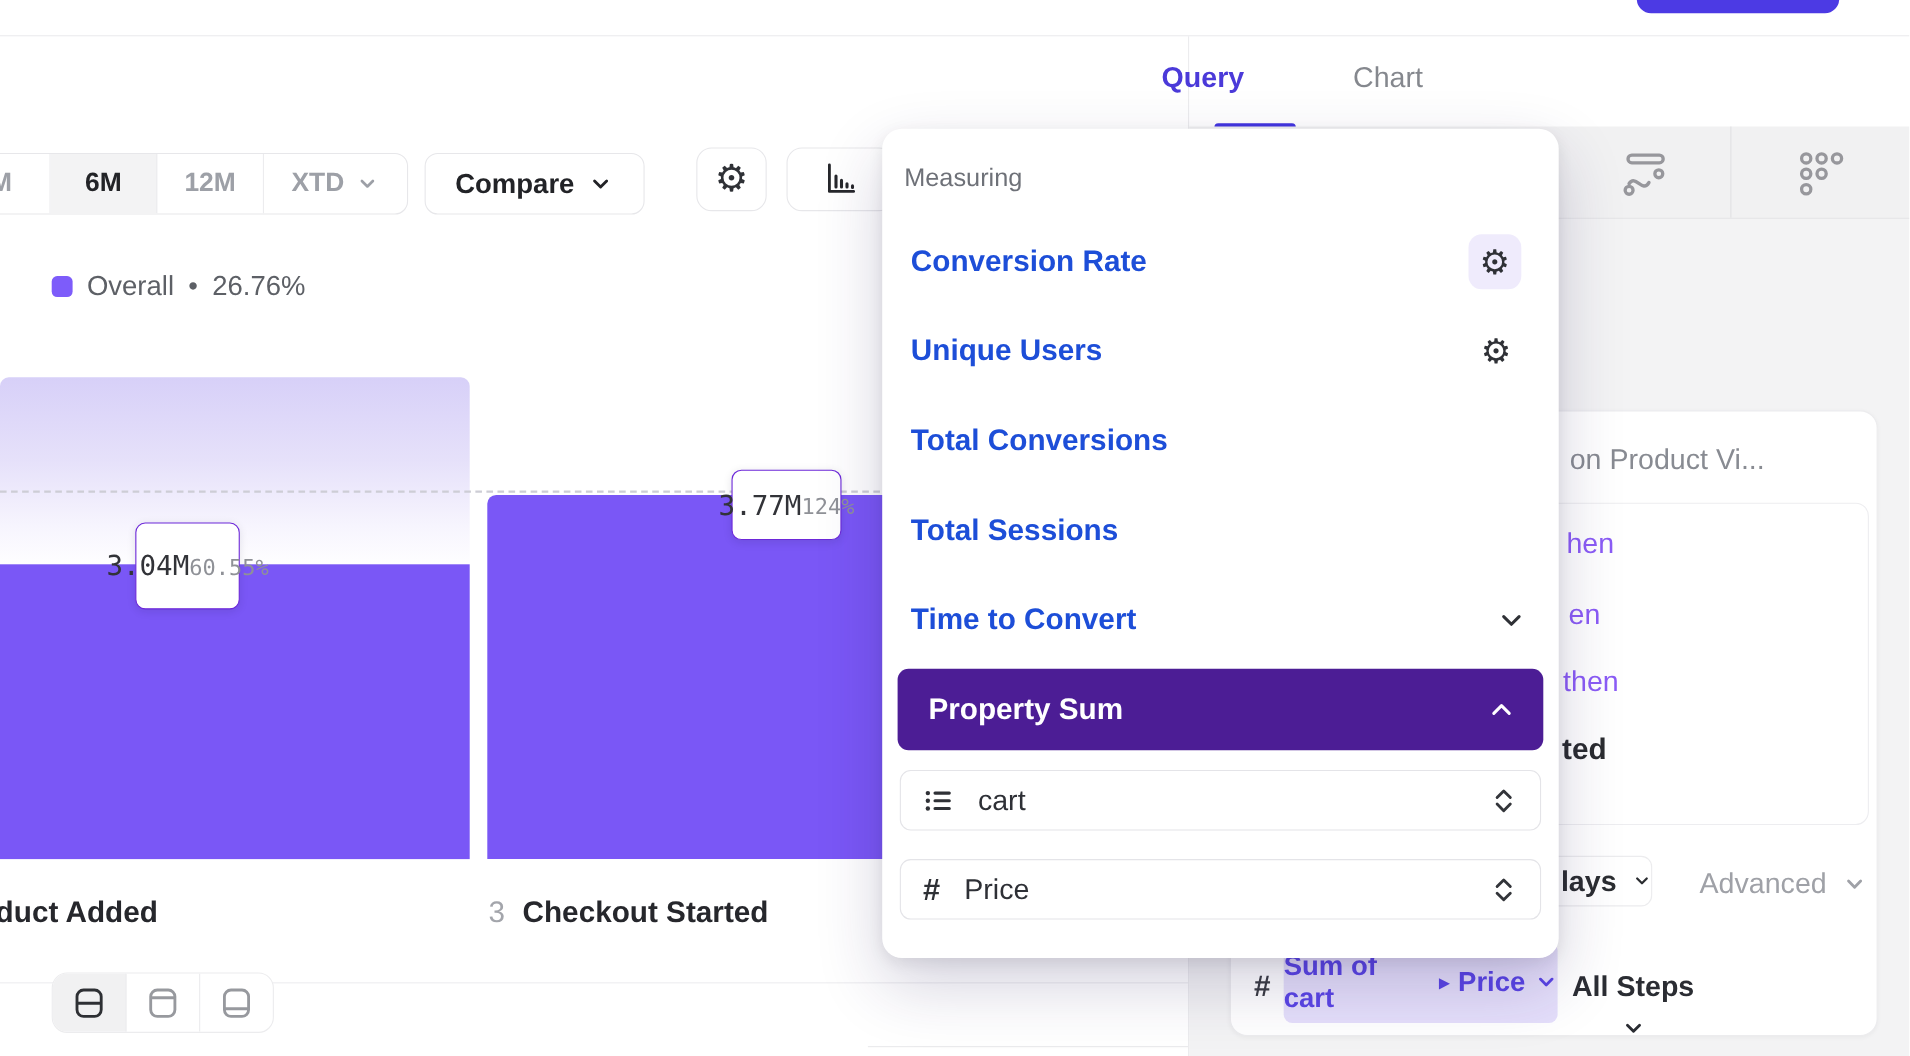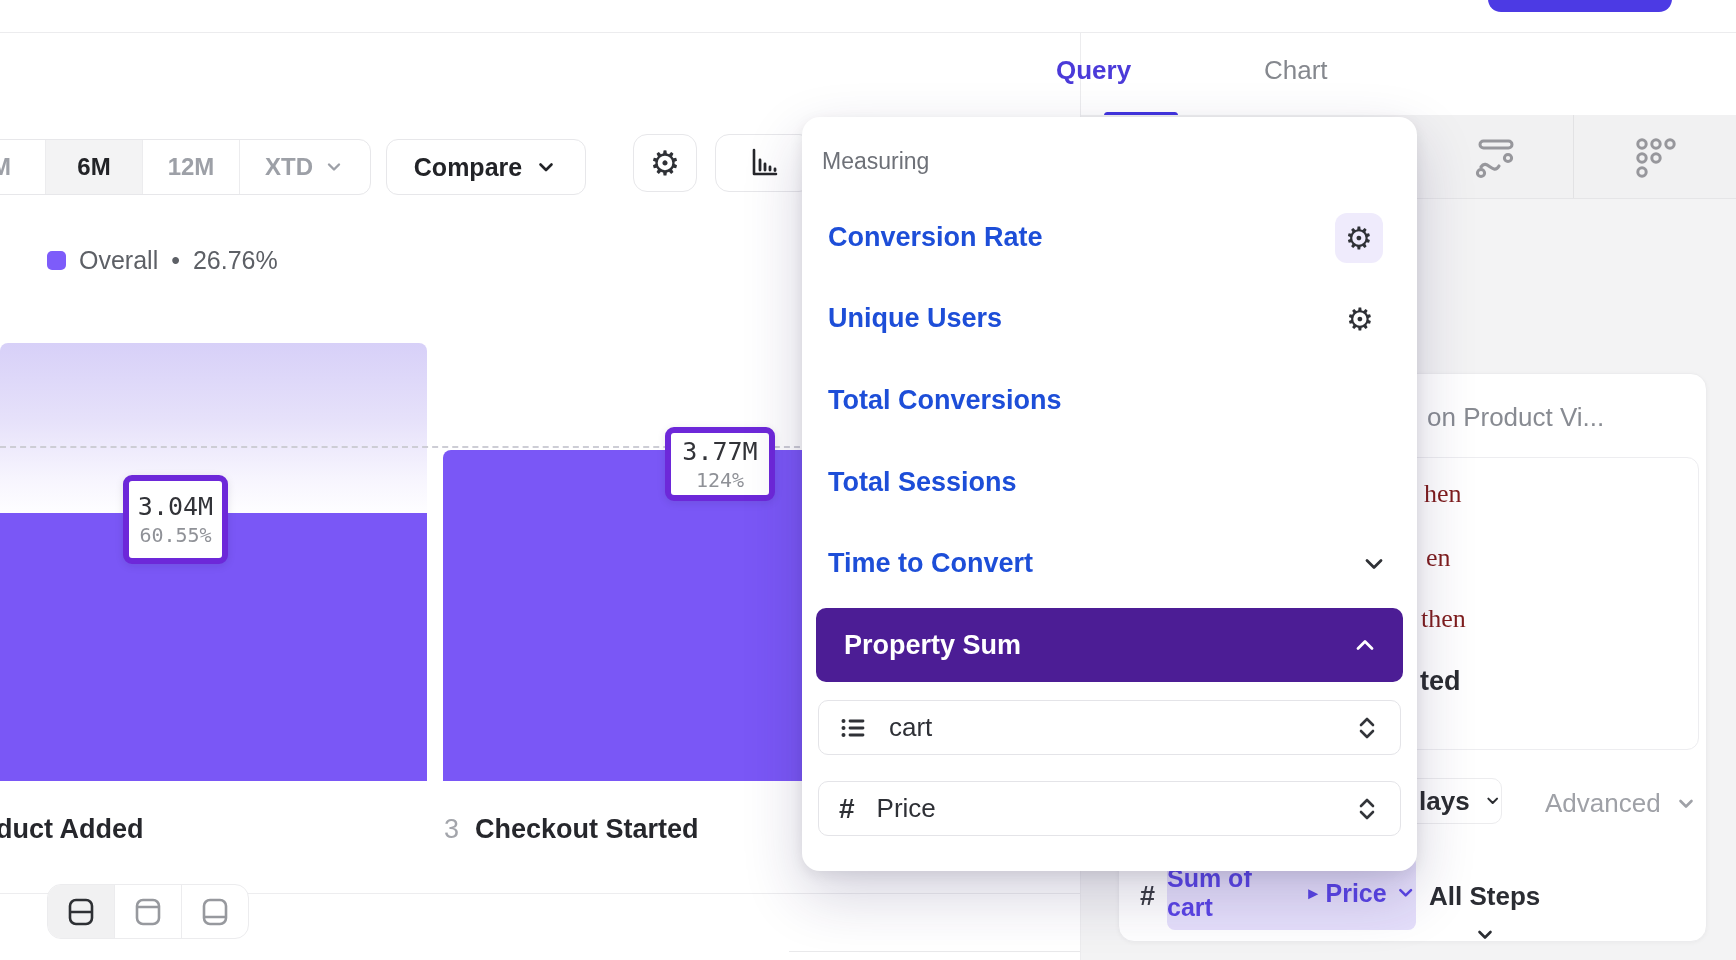--- a/index.html
+++ b/index.html
@@ -29,54 +29,54 @@
   
   .legend{left:47px;top:246px;display:flex;align-items:center;gap:13px;font-size:25px;color:#5d6066;text-align:right;}
   .swatch{width:19px;height:19px;border-radius:5px;background:#7D5CFA;}
 
   
   .bar1-grad{left:0;top:343px;width:427px;height:170px;border-radius:8px 8px 0 0;
              background:linear-gradient(180deg,#d7d0f8 0%,#e6e1fa 45%,#f7f5fe 80%,#fefeff 100%);}
   .bar1-solid{left:0;top:513px;width:427px;height:268px;background:#7A57F6;}
   .bar2{left:443px;top:450px;width:367px;height:331px;border-radius:8px 8px 0 0;background:#7A57F6;}
   .dashed-line{left:0;top:446px;width:810px;height:0;border-top:2px dashed #cdcdd5;}
-  .val-chip{background:#fff;border:6px solid #6d28d9;border-radius:9px;z-index:2;
-            box-shadow:0 2px 8px rgba(20,20,40,.10);display:flex;flex-direction:column;
+  .val-chip{background:#fff;border:1px solid #6d28d9;border-radius:9px;z-index:2;
+            box-shadow:0 2px 8px rgba(20,20,40,.10);display:flex;
             align-items:center;justify-content:center;font-family:"DejaVu Sans Mono",monospace;}
   .chip1{left:123px;top:475px;width:93px;height:77px;}
   .chip2{left:665px;top:427px;width:98px;height:62px;}
   .chip-val{font-size:25px;color:#323338;}
   .chip-pct{font-size:20px;color:#8f9197;margin-top:2px;}
   .step-label-row{top:814px;font-size:27px;font-weight:700;color:#26272c;white-space:nowrap;}
   .step-num{font-weight:500;color:#a3a5ab;margin-right:16px;}
   .main-divider{left:0;top:893px;width:1080px;height:1px;background:#ededef;}
   .toggle-group{left:47px;top:884px;height:53px;display:flex;border:1px solid #ececee;border-radius:14px;
                 background:#fff;overflow:hidden;z-index:2;}
   .toggle-seg{width:66px;display:flex;align-items:center;justify-content:center;border-right:1px solid #ececee;}
   .toggle-seg:last-child{border-right:none;}
   .toggle-seg.active{background:#f1f1f2;}
   .bottom-hairline{left:789px;top:951px;width:291px;height:1px;background:#e9e9eb;}
 
   
   .panel-vline{left:1080px;top:33px;width:1px;height:927px;background:#ececee;}
   .tab{top:55px;font-size:26px;cursor:pointer;}
   .tab-query{left:1056px;color:#4B3AD9;font-weight:700;}
-  .tab-chart{left:1230px;color:#85888e;font-weight:500;margin-left:34px;}
+  .tab-chart{left:1230px;color:#85888e;font-weight:500;}
   .tab-underline{left:1104px;top:112px;width:74px;height:7px;border-radius:4px;background:#4335E0;}
   .panel-toolbar{left:1081px;top:115px;width:655px;height:83px;background:#f1f1f2;border-bottom:1px solid #e5e5e7;}
   .toolbar-divider{left:1573px;top:115px;width:1px;height:83px;background:#e2e2e4;}
   .panel-bg{left:1081px;top:199px;width:655px;height:761px;background:#f3f3f4;}
   .flow-icon{left:1472px;top:134px;}
   .dots-icon{left:1628px;top:131px;}
 
   .right-card{left:1118px;top:373px;width:587px;height:567px;background:#fff;border:1px solid #ececee;
               border-radius:16px;box-shadow:0 1px 4px rgba(0,0,0,.04);}
   .card-title{left:1427px;top:402px;font-size:26px;font-weight:500;color:#888b92;white-space:nowrap;}
   .inner-card{left:1138px;top:457px;width:559px;height:291px;border:1px solid #ededf0;border-radius:12px;}
-  .partial-row{font-size:26px;color:#7f1d1d;white-space:nowrap;font-family:Liberation Serif, serif;}
+  .partial-row{font-size:26px;color:#8b5cf6;white-space:nowrap;}
   .partial-bold{font-size:27px;font-weight:700;color:#2a2c30;}
   .days-btn{left:1398px;top:778px;width:104px;height:46px;border:1px solid #ececee;border-radius:10px;background:#fff;
             display:flex;align-items:center;gap:14px;padding-left:20px;box-sizing:border-box;
             font-size:26px;font-weight:600;color:#2b2d31;}
   .advanced{left:1545px;top:788px;display:flex;align-items:center;gap:14px;font-size:26px;color:#9fa1a7;}
   .hash-prefix{left:1140px;top:881px;font-size:27px;font-weight:600;color:#3a3c42;}
   .sum-chip{left:1167px;top:856px;width:249px;height:74px;border-radius:8px;background:#E5DFFB;
             display:flex;align-items:center;justify-content:center;gap:8px;
             font-size:25px;font-weight:700;color:#5A45E6;}
   .sum-caret{font-size:18px;}

